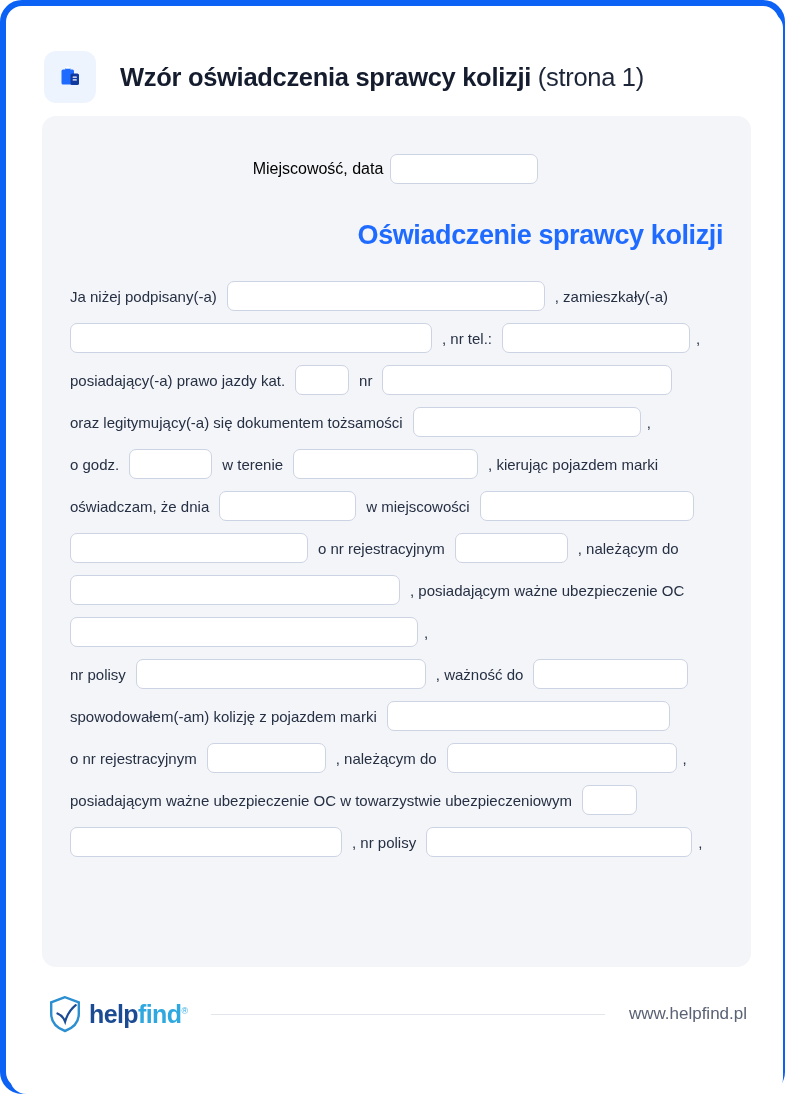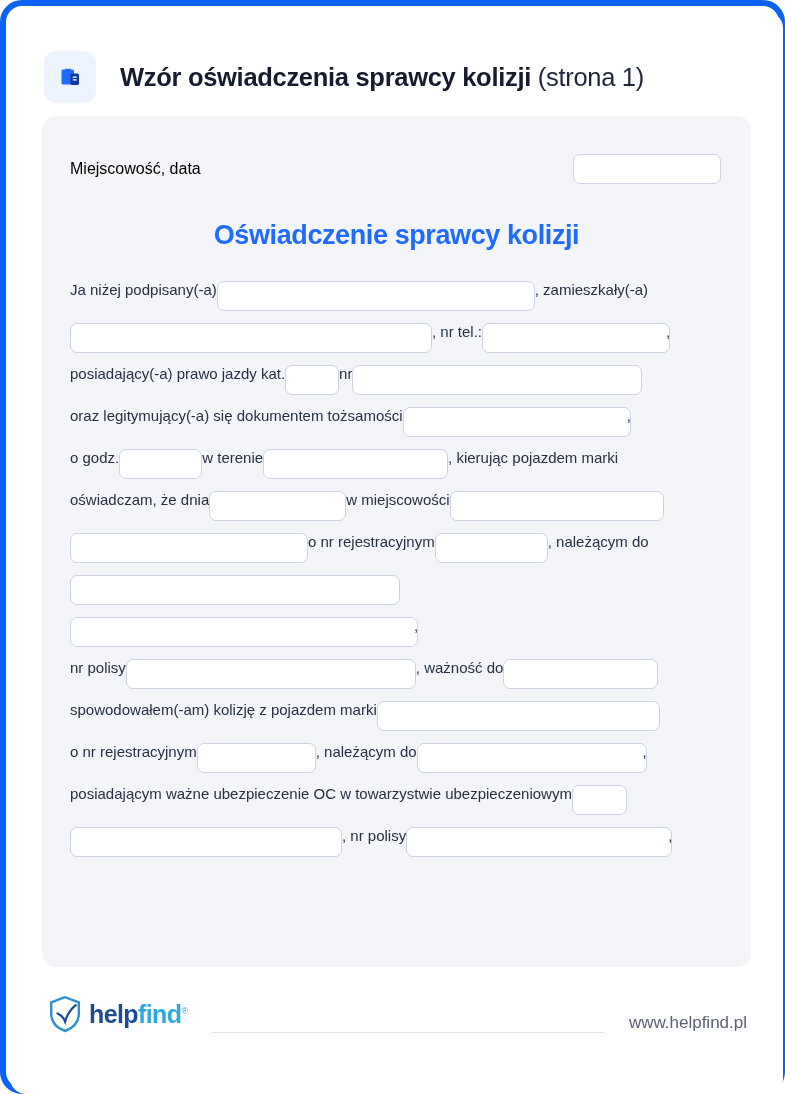--- a/index.html
+++ b/index.html
@@ -71,37 +71,38 @@
     margin: 0 32px;
     background: #f4f5f9;
     border-radius: 14px;
     padding: 22px 28px 34px 28px;
     min-height: 851px;
   }
 
   .top-row {
     display: flex;
     align-items: center;
-    justify-content: space-between;
+    justify-content: center;
     gap: 7px;
     padding: 16px 2px 0 0;
   }
 
   .doc-title {
-    text-align: center;
+    text-align: right;
     color: #1f6bff;
     font-size: 27px;
     font-weight: bold;
     letter-spacing: -0.4px;
     margin: 36px 0 30px 0;
   }
 
   .line {
     display: flex;
-    align-items: flex-start;
+    align-items: center;
+    gap: 10px;
     margin-bottom: 12px;
     font-size: 15px;
     color: #263043;
     white-space: nowrap;
   }
   .line .txt { flex: 0 0 auto; }
   .line .punct { flex: 0 0 auto; margin-left: -4px; }
 
   .fld {
     height: 30px;
@@ -113,21 +114,21 @@
     padding: 0 8px;
     font-family: "Liberation Sans", sans-serif;
     font-size: 14px;
     color: #263043;
     outline: none;
   }
 
   
   .footer {
     display: flex;
-    align-items: flex-end;
+    align-items: center;
     padding: 28px 36px 0 38px;
     gap: 18px;
   }
   .logo {
     display: flex;
     align-items: center;
     gap: 7px;
     flex: 0 0 auto;
   }
   .logo-text {
@@ -226,20 +227,21 @@
             <input type="text" class="fld" style="width: 214px;">
           </div>
           <div class="line">
             <input type="text" class="fld" style="width: 238px;">
             <span class="txt">o nr rejestracyjnym</span>
             <input type="text" class="fld" style="width: 113px;">
             <span class="txt">, należącym do</span>
           </div>
           <div class="line">
             <input type="text" class="fld" style="width: 330px;">
+            <span class="txt">, posiadającym ważne ubezpieczenie OC</span>
           </div>
           <div class="line">
             <input type="text" class="fld" style="width: 348px;">
             <span class="txt punct">,</span>
           </div>
           <div class="line">
             <span class="txt">nr polisy</span>
             <input type="text" class="fld" style="width: 290px;">
             <span class="txt">, ważność do</span>
             <input type="text" class="fld" style="width: 155px;">

